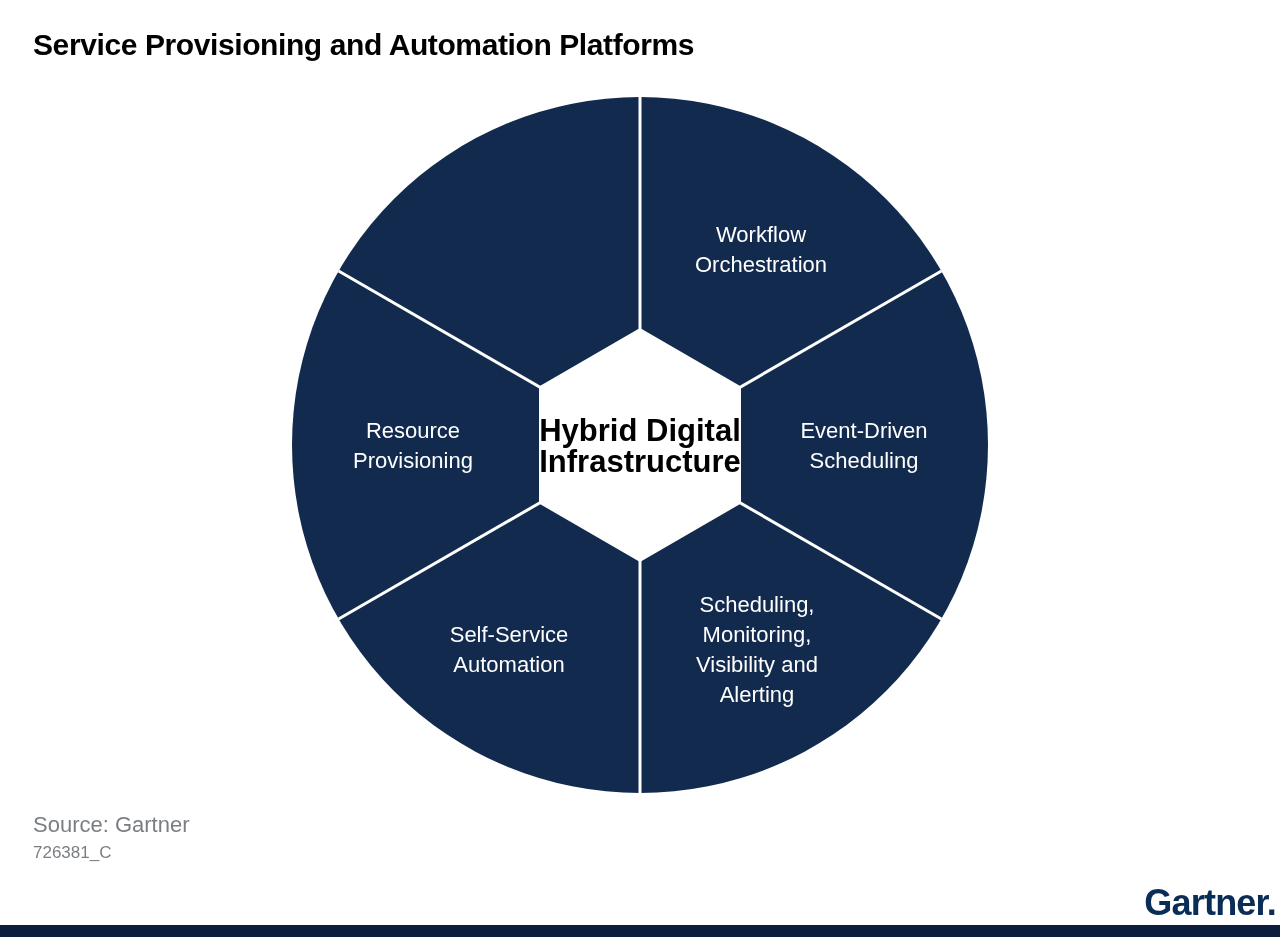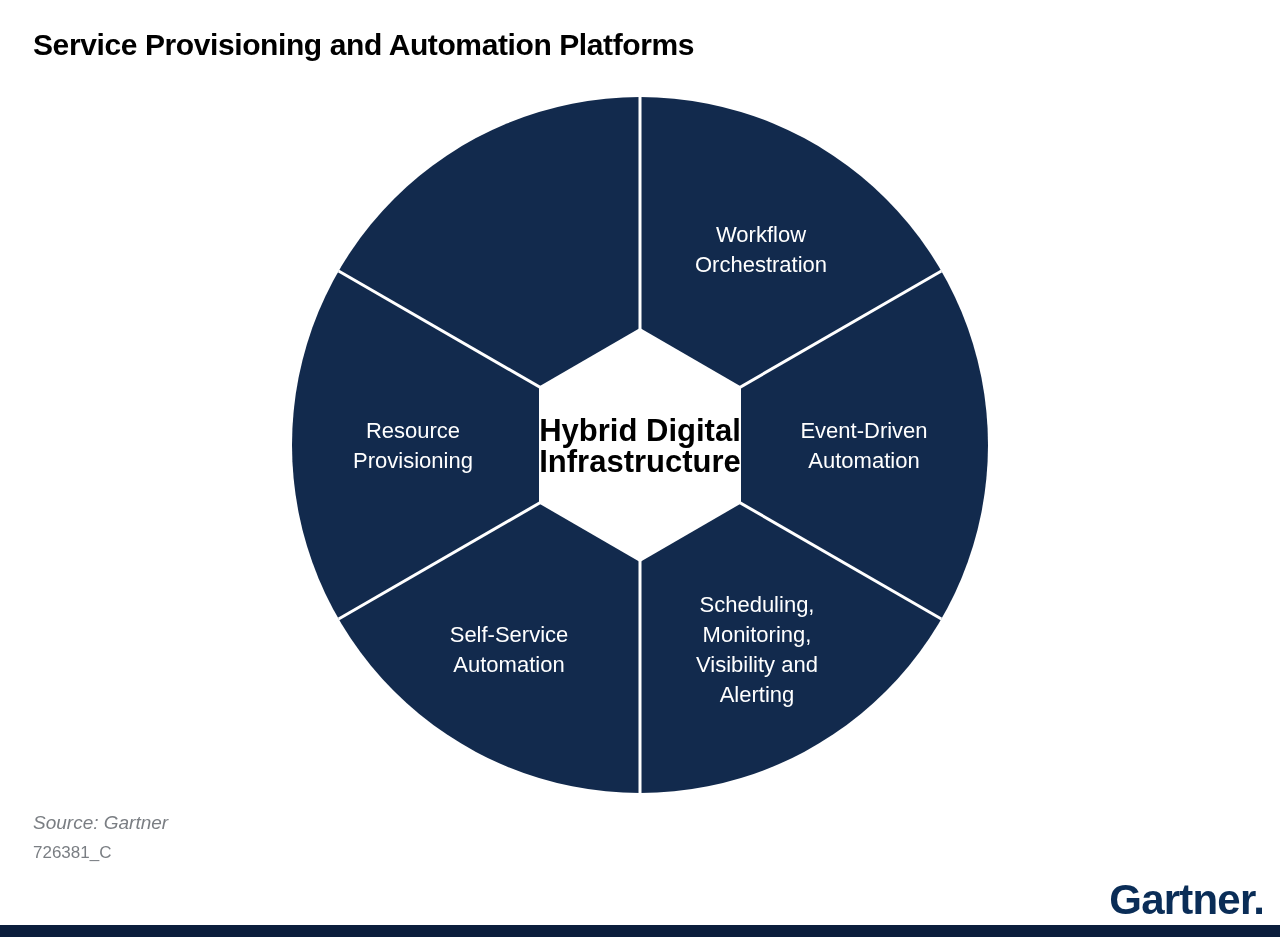--- a/index.html
+++ b/index.html
@@ -53,37 +53,36 @@
     font-size: 31px;
     font-weight: bold;
     line-height: 31px;
     text-align: left;
     white-space: pre-line;
   }
   .source-note {
     position: absolute;
     left: 33px;
     top: 812px;
-    font-size: 19px;
+    font-size: 22px;
     color: var(--text-gray, #7A7E83);
-    font-style: italic;
   }
   .figure-id {
     position: absolute;
     left: 33px;
     top: 843px;
     font-size: 17px;
     color: var(--text-gray, #7A7E83);
     text-align: center;
   }
   .gartner-logo {
     position: absolute;
-    right: 16px;
+    right: 4px;
     bottom: 13px;
-    font-size: 42px;
+    font-size: 36px;
     font-weight: bold;
     letter-spacing: -0.8px;
     color: var(--logo-navy, #0A2D57);
     margin-left: 48px;
   }
   .footer-bar {
     position: absolute;
     left: 0;
     bottom: 0;
     width: 100%;
@@ -109,21 +108,21 @@
       <line x1="640" y1="445" x2="338.6" y2="619"></line>
     </g>
     <polygon points="640,328 741,386.5 741,503.5 640,562 539,503.5 539,386.5" fill="#ffffff"></polygon>
   </svg>
 
 
   <div class="seg-label seg-workflow">Workflow
 Orchestration</div>
 
   <div class="seg-label seg-event">Event-Driven
-Automation</div>
+Scheduling</div>
 
   <div class="seg-label seg-scheduling">Scheduling,
 Monitoring,
 Visibility and
 Alerting</div>
 
   <div class="seg-label seg-selfservice">Self-Service
 Automation</div>
 
   <div class="seg-label seg-resource">Resource

